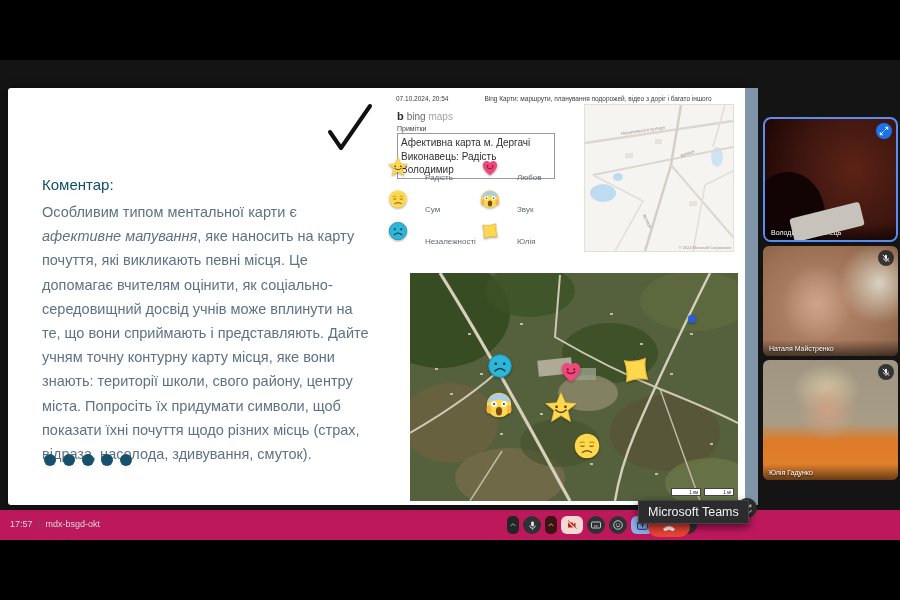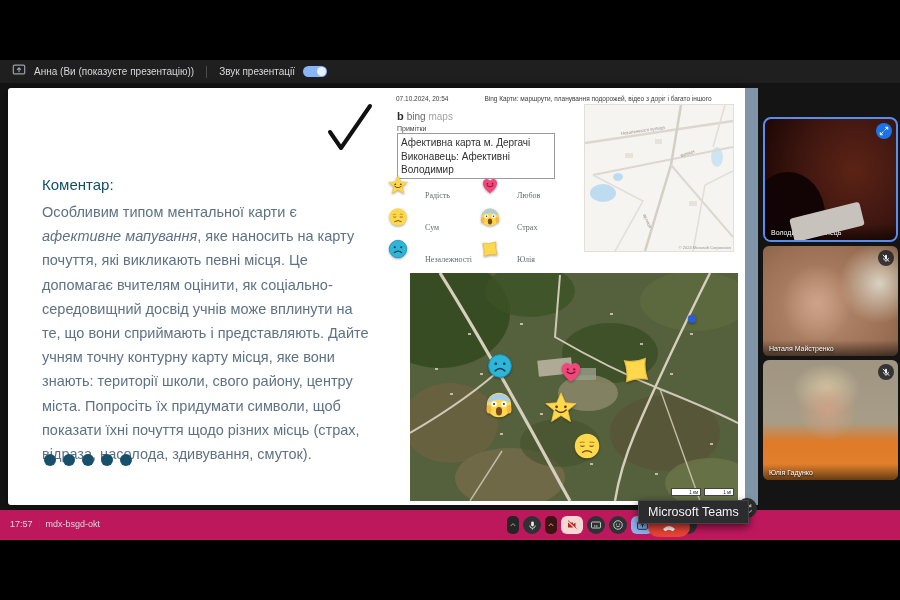--- a/index.html
+++ b/index.html
@@ -27,21 +27,21 @@
   
   .page{position:absolute;left:380px;top:2px;width:354px;height:413px;font-family:"Liberation Sans",sans-serif;}
   .meta-row{position:absolute;left:0;top:5px;width:100%;font-size:6.5px;color:#3c3c3c;}
   .meta-date{position:absolute;left:8px;top:0;}
   .meta-title{position:absolute;left:70px;top:0;width:280px;text-align:center;}
   .bing-logo{position:absolute;left:9px;top:20px;font-size:10px;color:#6b6b6b;}
   .bing-logo b{color:#2b2b2b;font-size:11px;margin-right:3px;}
   .bing-logo .maps{color:#a3a3a3;}
   .notes-label{position:absolute;left:9px;top:35px;font-size:7px;color:#454545;}
   .notes-box{position:absolute;left:9px;top:43px;width:158px;height:46px;border:1px solid #9b9b9b;background:#fff;font-size:10px;color:#2f2f2f;line-height:1.35;padding:2px 3px;box-sizing:border-box;}
-  .legend{position:absolute;left:10px;top:94px;display:grid;grid-template-columns:92px 92px;row-gap:10px;font-family:Liberation Serif, serif;}
+  .legend{position:absolute;left:10px;top:76px;display:grid;grid-template-columns:92px 92px;row-gap:10px;}
   .legend-item{display:flex;align-items:center;gap:7px;height:22px;}
   .legend-icon{width:20px;height:20px;flex:0 0 20px;}
   .legend-icon .emoji{position:static;width:20px;height:20px;display:block;}
   .legend-label{font-size:8px;color:#5f6a72;}
 
   .street-map{position:absolute;left:196px;top:14px;width:148px;height:146px;background:#f6f4f1;border:1px solid #e3e0da;overflow:hidden;}
   .street-copy{position:absolute;right:2px;bottom:1px;font-size:4px;color:#9a948c;}
 
   .sat-map{position:absolute;left:22px;top:183px;width:328px;height:228px;background:#4e5a38;overflow:hidden;}
   .markers{position:absolute;left:0;top:0;width:100%;height:100%;}
@@ -91,32 +91,20 @@
   .lb-bottom{top:540px;height:60px;}
 </style>
 </head>
 <body>
 
 <div id="screen">
   <div class="letterbox lb-top"></div>
 
   <div class="stage">
 
-    <div class="topbar">
-      <span><svg width="14" height="14" viewBox="0 0 16 16">
-            <rect x="1.5" y="2.5" width="13" height="10" rx="1.5" fill="none" stroke="#9aa0a6" stroke-width="1.4"></rect>
-            <path d="M8 10.5 V6 M5.8 7.8 L8 5.6 L10.2 7.8" fill="none" stroke="#9aa0a6" stroke-width="1.3"></path>
-          </svg></span>
-      <span class="lbl">Анна (Ви (показуєте презентацію))</span>
-      <span class="vdiv"></span>
-      <span class="lbl">Звук презентації</span>
-      <span class="toggle">
-          <span class="knob"></span>
-        </span>
-    </div>
 
     <div class="slide">
       <div class="checkmark">
         <svg viewBox="0 0 48 52" width="48" height="52">
             <path d="M4 30 L15 46 L44 4" fill="none" stroke="#111" stroke-width="4" stroke-linecap="round" stroke-linejoin="round"></path>
           </svg>
       </div>
       <div class="comment-h">Коментар:</div>
       <div class="body-text"><span>Особливим типом ментальної карти є </span><i>афективне мапування</i><span>, яке наносить на карту почуття, які викликають певні місця. Це допомагає вчителям оцінити, як соціально-середовищний досвід учнів може вплинути на те, що вони сприймають і представляють. Дайте учням точну контурну карту місця, яке вони знають: території школи, свого району, центру міста. Попросіть їх придумати символи, щоб показати їхні почуття щодо різних місць (страх, відраза, насолода, здивування, смуток).</span></div>
       <div class="dots">
@@ -129,21 +117,21 @@
 
       <div class="page">
         <div class="meta-row">
           <span class="meta-date">07.10.2024, 20:54</span>
           <span class="meta-title">Bing Карти: маршрути, планування подорожей, відео з доріг і багато іншого</span>
         </div>
         <div class="bing-logo"><b>b</b><span>bing</span> <span class="maps">maps</span></div>
         <div class="notes-label">Примітки</div>
         <div class="notes-box">
           <div>Афективна карта м. Дергачі</div>
-          <div>Виконавець: Афективні Володимир</div>
+          <div>Виконавець: Радість Володимир</div>
         </div>
 
         <div class="legend">
           <div class="legend-item">
               <span class="legend-icon">
                 <div class="emoji">
                   <svg viewBox="0 0 40 40">
                     <polygon points="20,1 25.5,13.5 39,14.5 28.5,23 31.8,37 20,29.5 8.2,37 11.5,23 1,14.5 14.5,13.5" fill="#ffd84d" stroke="#eec23f" stroke-width="1"></polygon>
                     <circle cx="14.5" cy="18.5" r="1.7" fill="#5a3b10"></circle>
                     <circle cx="25.5" cy="18.5" r="1.7" fill="#5a3b10"></circle>
@@ -190,21 +178,21 @@
                     <ellipse cx="5.5" cy="26" rx="3.4" ry="6" fill="#f5b73f"></ellipse>
                     <ellipse cx="34.5" cy="26" rx="3.4" ry="6" fill="#f5b73f"></ellipse>
                     <circle cx="13" cy="18.5" r="4" fill="#fff"></circle>
                     <circle cx="13" cy="18.5" r="1.5" fill="#333"></circle>
                     <circle cx="27" cy="18.5" r="4" fill="#fff"></circle>
                     <circle cx="27" cy="18.5" r="1.5" fill="#333"></circle>
                     <ellipse cx="20" cy="29" rx="4.4" ry="6" fill="#7a4a1a"></ellipse>
                   </svg>
                 </div>
               </span>
-              <span class="legend-label">Страх</span>
+              <span class="legend-label">Звук</span>
             </div>
           <div class="legend-item">
               <span class="legend-icon">
                 <div class="emoji">
                   <svg viewBox="0 0 40 40">
                     <circle cx="20" cy="20" r="17.5" fill="#2fb5d8" stroke="#1890b3" stroke-width="1.5"></circle>
                     <circle cx="13.5" cy="16.5" r="2" fill="#0b3b4d"></circle>
                     <circle cx="26.5" cy="16.5" r="2" fill="#0b3b4d"></circle>
                     <path d="M12.5 27.5 Q20 20.5 27.5 27.5" fill="none" stroke="#0b3b4d" stroke-width="2.2" stroke-linecap="round"></path>
                   </svg>

